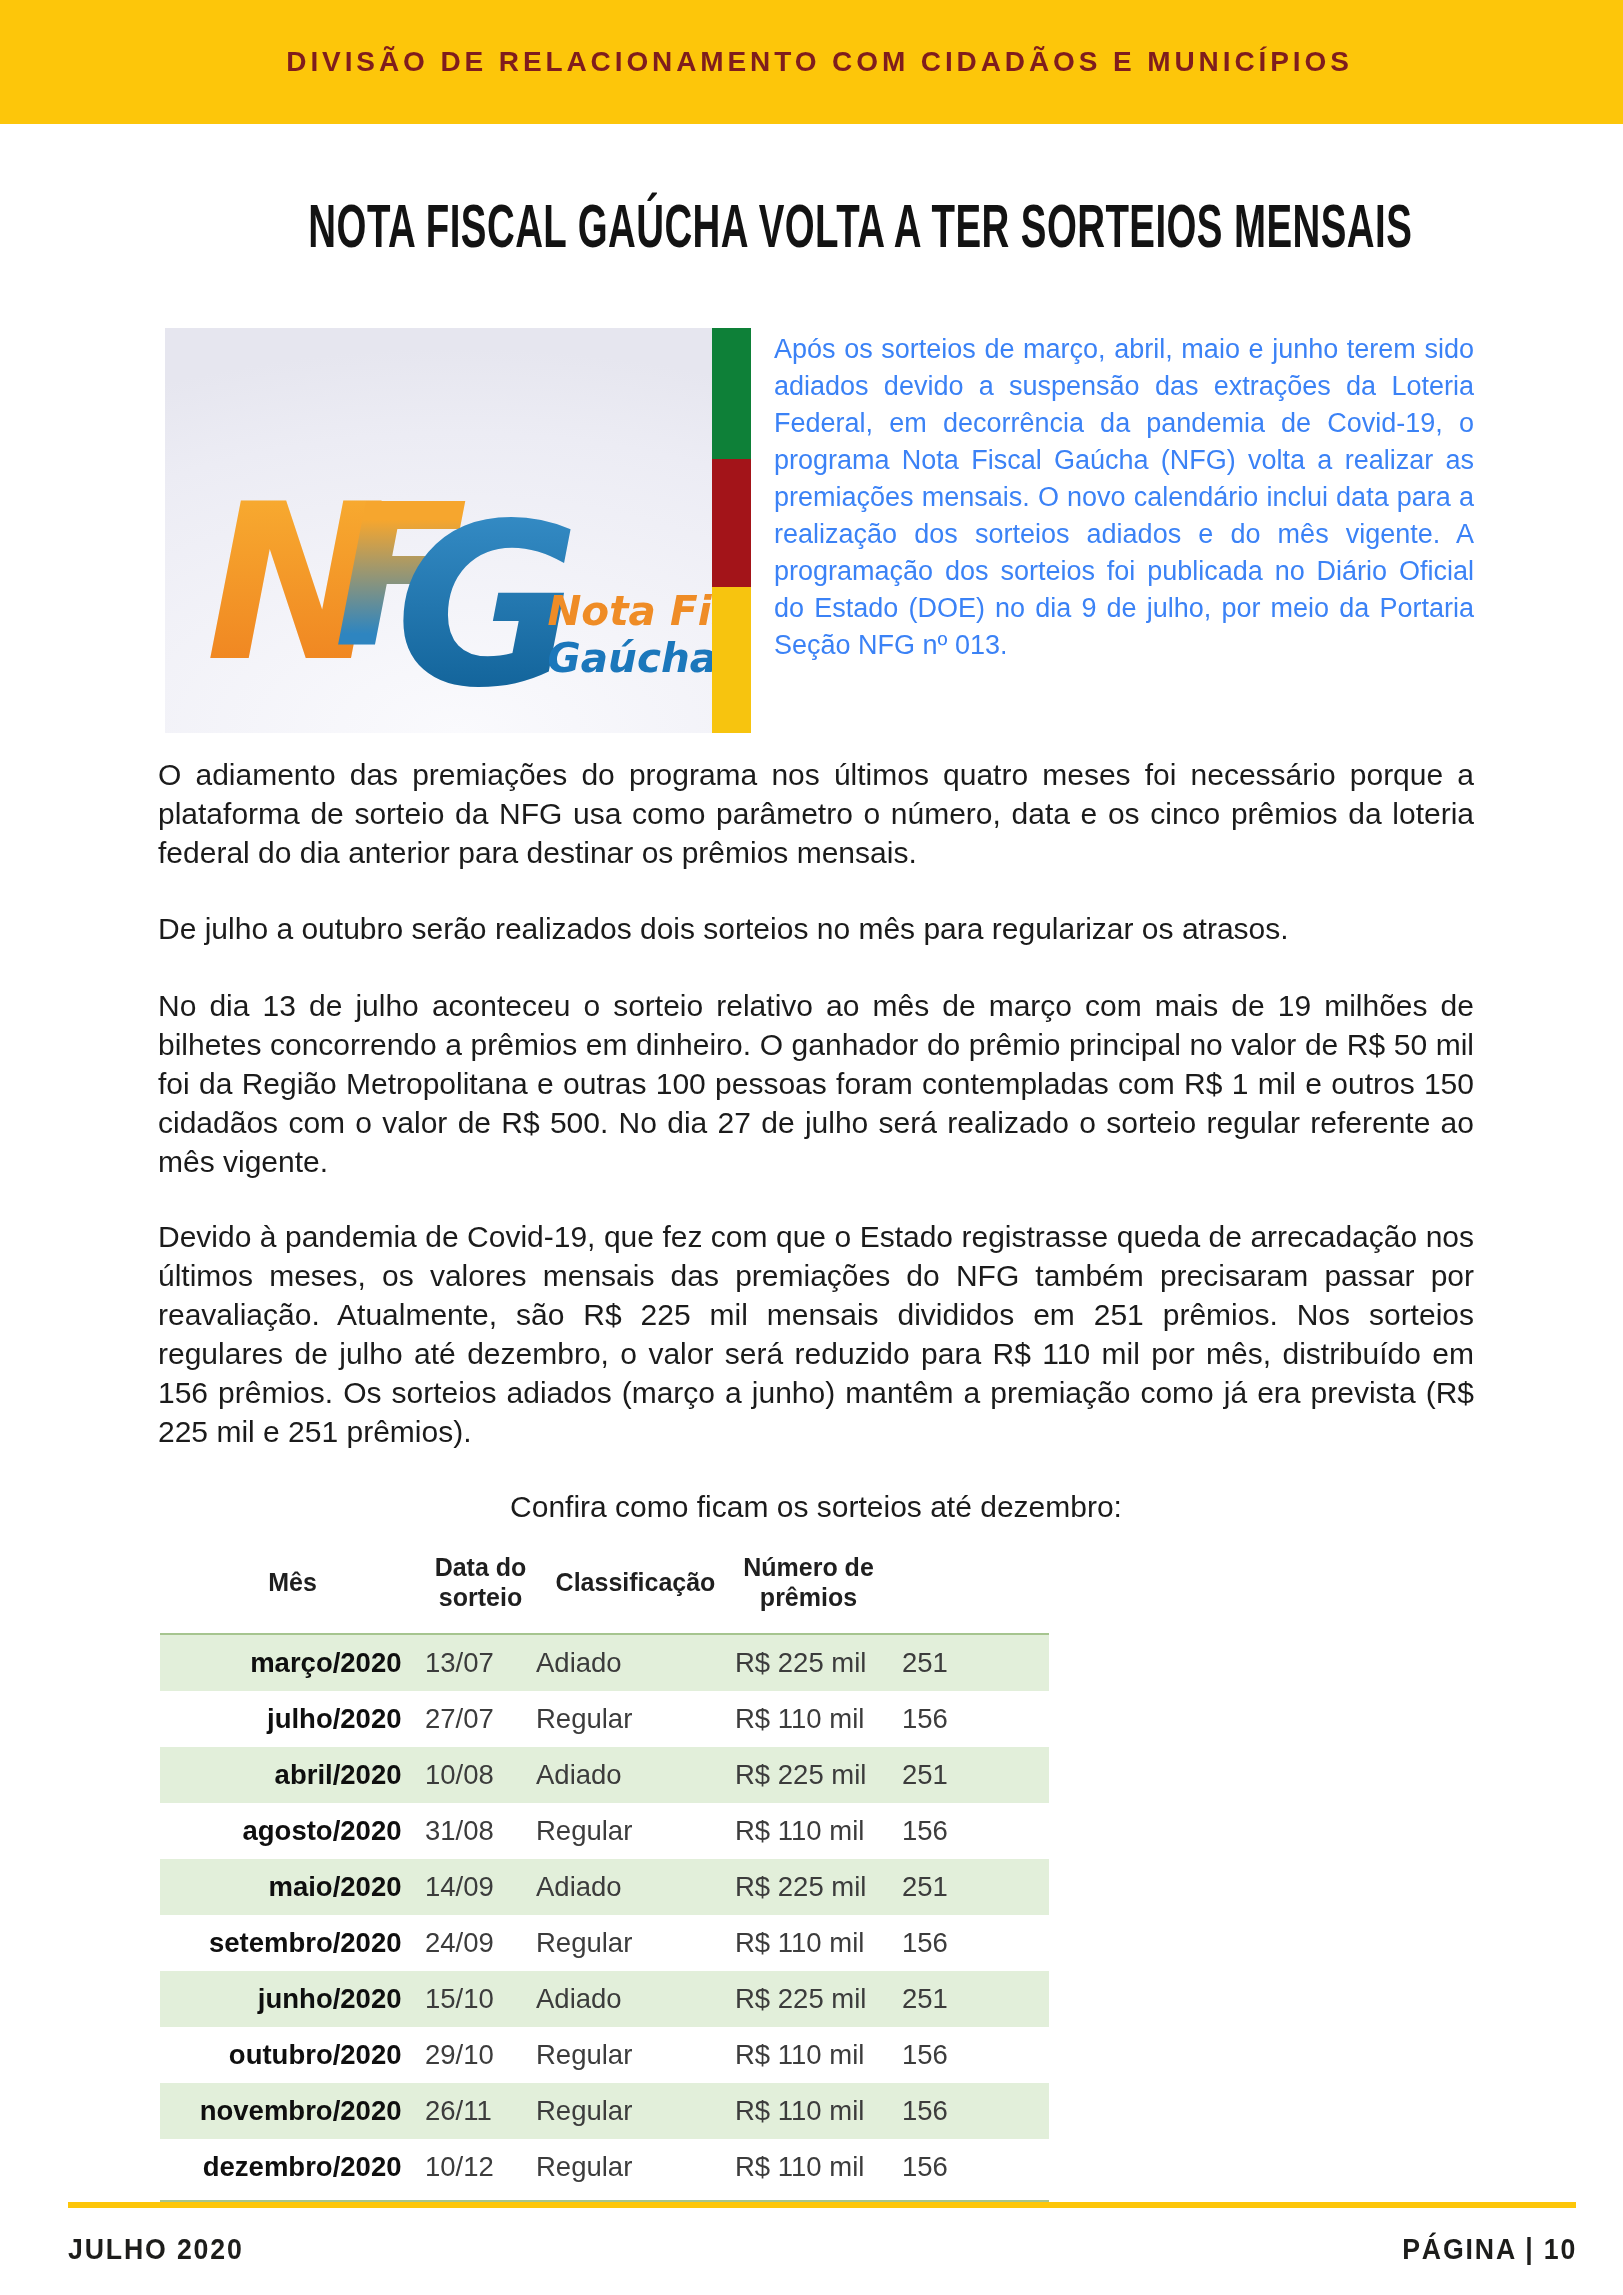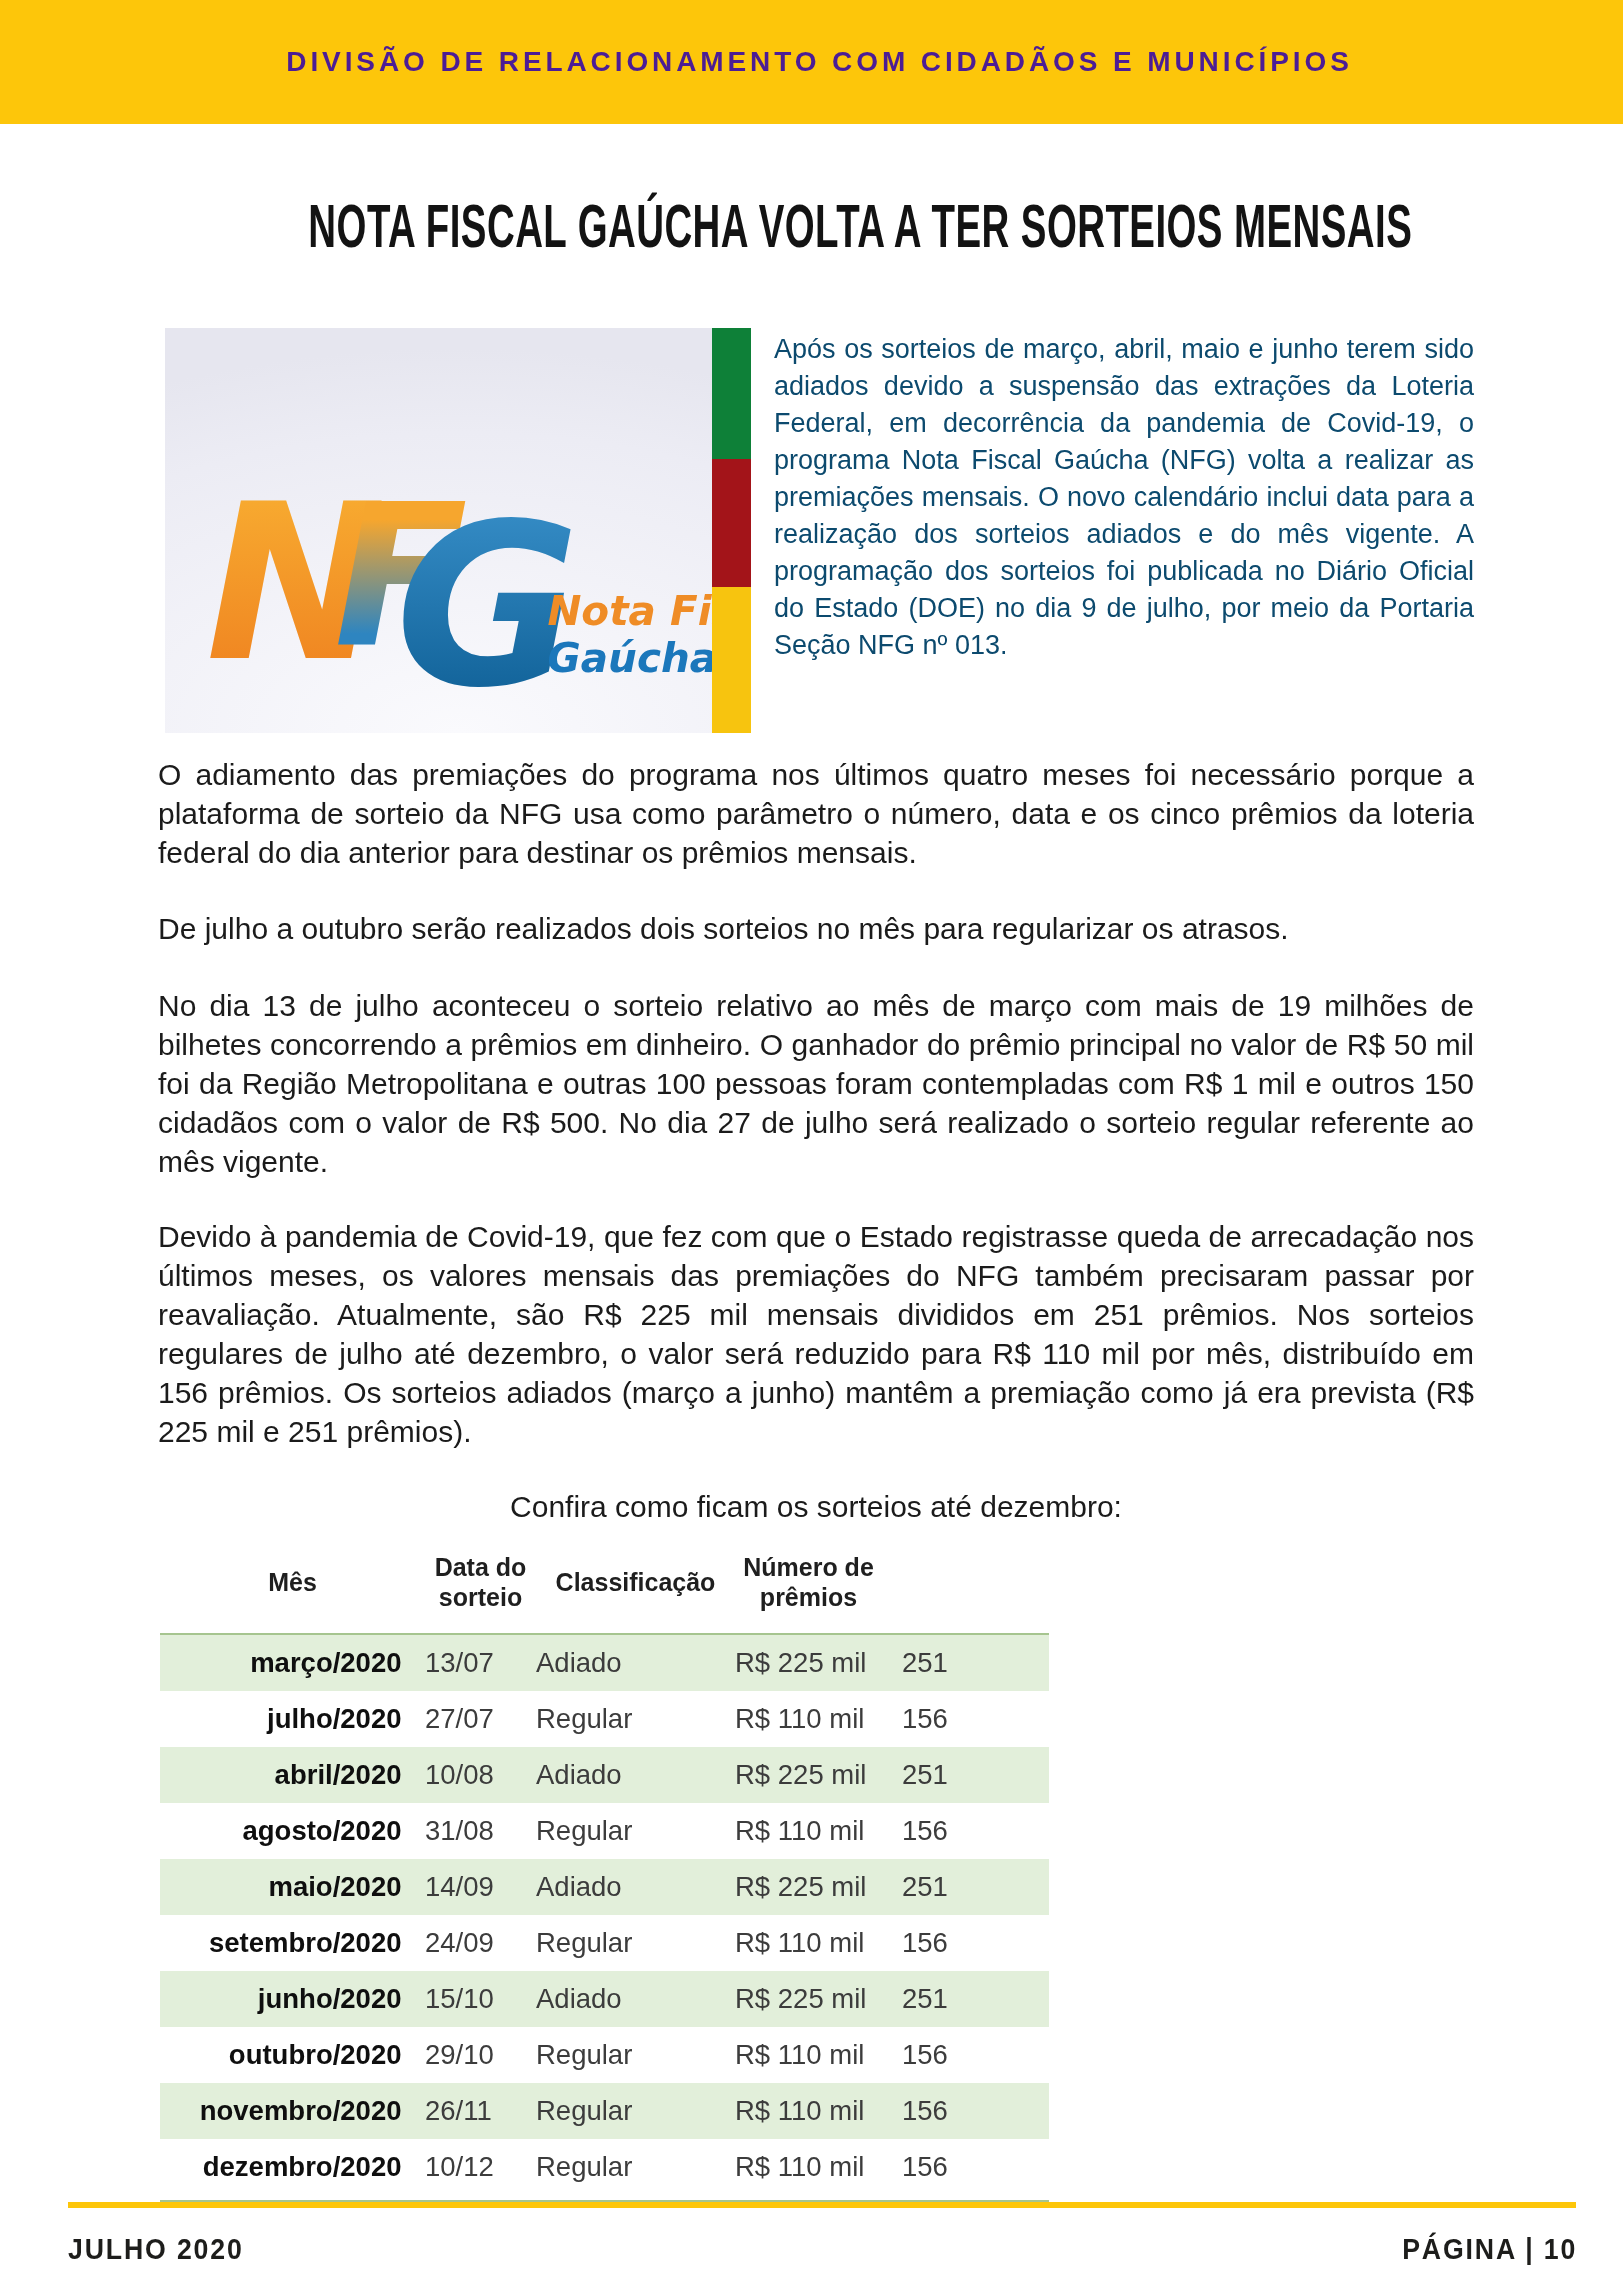--- a/index.html
+++ b/index.html
@@ -19,21 +19,21 @@
     position:relative;width:1623px;height:2295px;background:#ffffff;overflow:hidden;
     font-family:"Liberation Sans","DejaVu Sans",sans-serif;color:var(--text-dark);
   }
   
   .band{
     position:absolute;left:0;top:0;width:1623px;height:124px;
     background:var(--band-yellow);
     display:flex;align-items:center;justify-content:center;
   }
   .band-text{
-    color:#4c1d95;font-size:28px;font-weight:bold;letter-spacing:3.9px;
+    color:#7f1d1d;font-size:28px;font-weight:bold;letter-spacing:3.9px;
     white-space:nowrap;
     margin-left:16px;
   }
   
   .title{
     position:absolute;left:0;top:194px;width:1623px;margin:0;
     text-align:center;font-size:62px;line-height:1.04;font-weight:bold;
     color:#131313;letter-spacing:0.7px;white-space:nowrap;
     transform:scaleX(0.62);transform-origin:center top;
   }
@@ -55,21 +55,21 @@
     position:absolute;right:0;top:0;width:39px;height:405px;
     display:flex;flex-direction:column;
   }
   .seg{width:100%;}
   .seg-green{height:32.3%;background:var(--flag-green);}
   .seg-red{height:31.6%;background:var(--flag-red);}
   .seg-yellow{height:36.1%;background:var(--flag-yellow);}
   
   .lead{
     position:absolute;left:774px;top:331px;width:700px;margin:0;
-    font-size:27px;line-height:37px;text-align:justify;color:#0c4a6e;
+    font-size:27px;line-height:37px;text-align:justify;color:#3b82f6;
   }
   .para{
     position:absolute;left:158px;width:1316px;margin:0;
     font-size:30px;line-height:39px;text-align:justify;color:#1b1b1b;
   }
   .p1{top:755px;}
   .p2{top:909px;}
   .p3{top:986px;}
   .p4{top:1217px;}
   .intro{top:1487px;text-align:center;}

